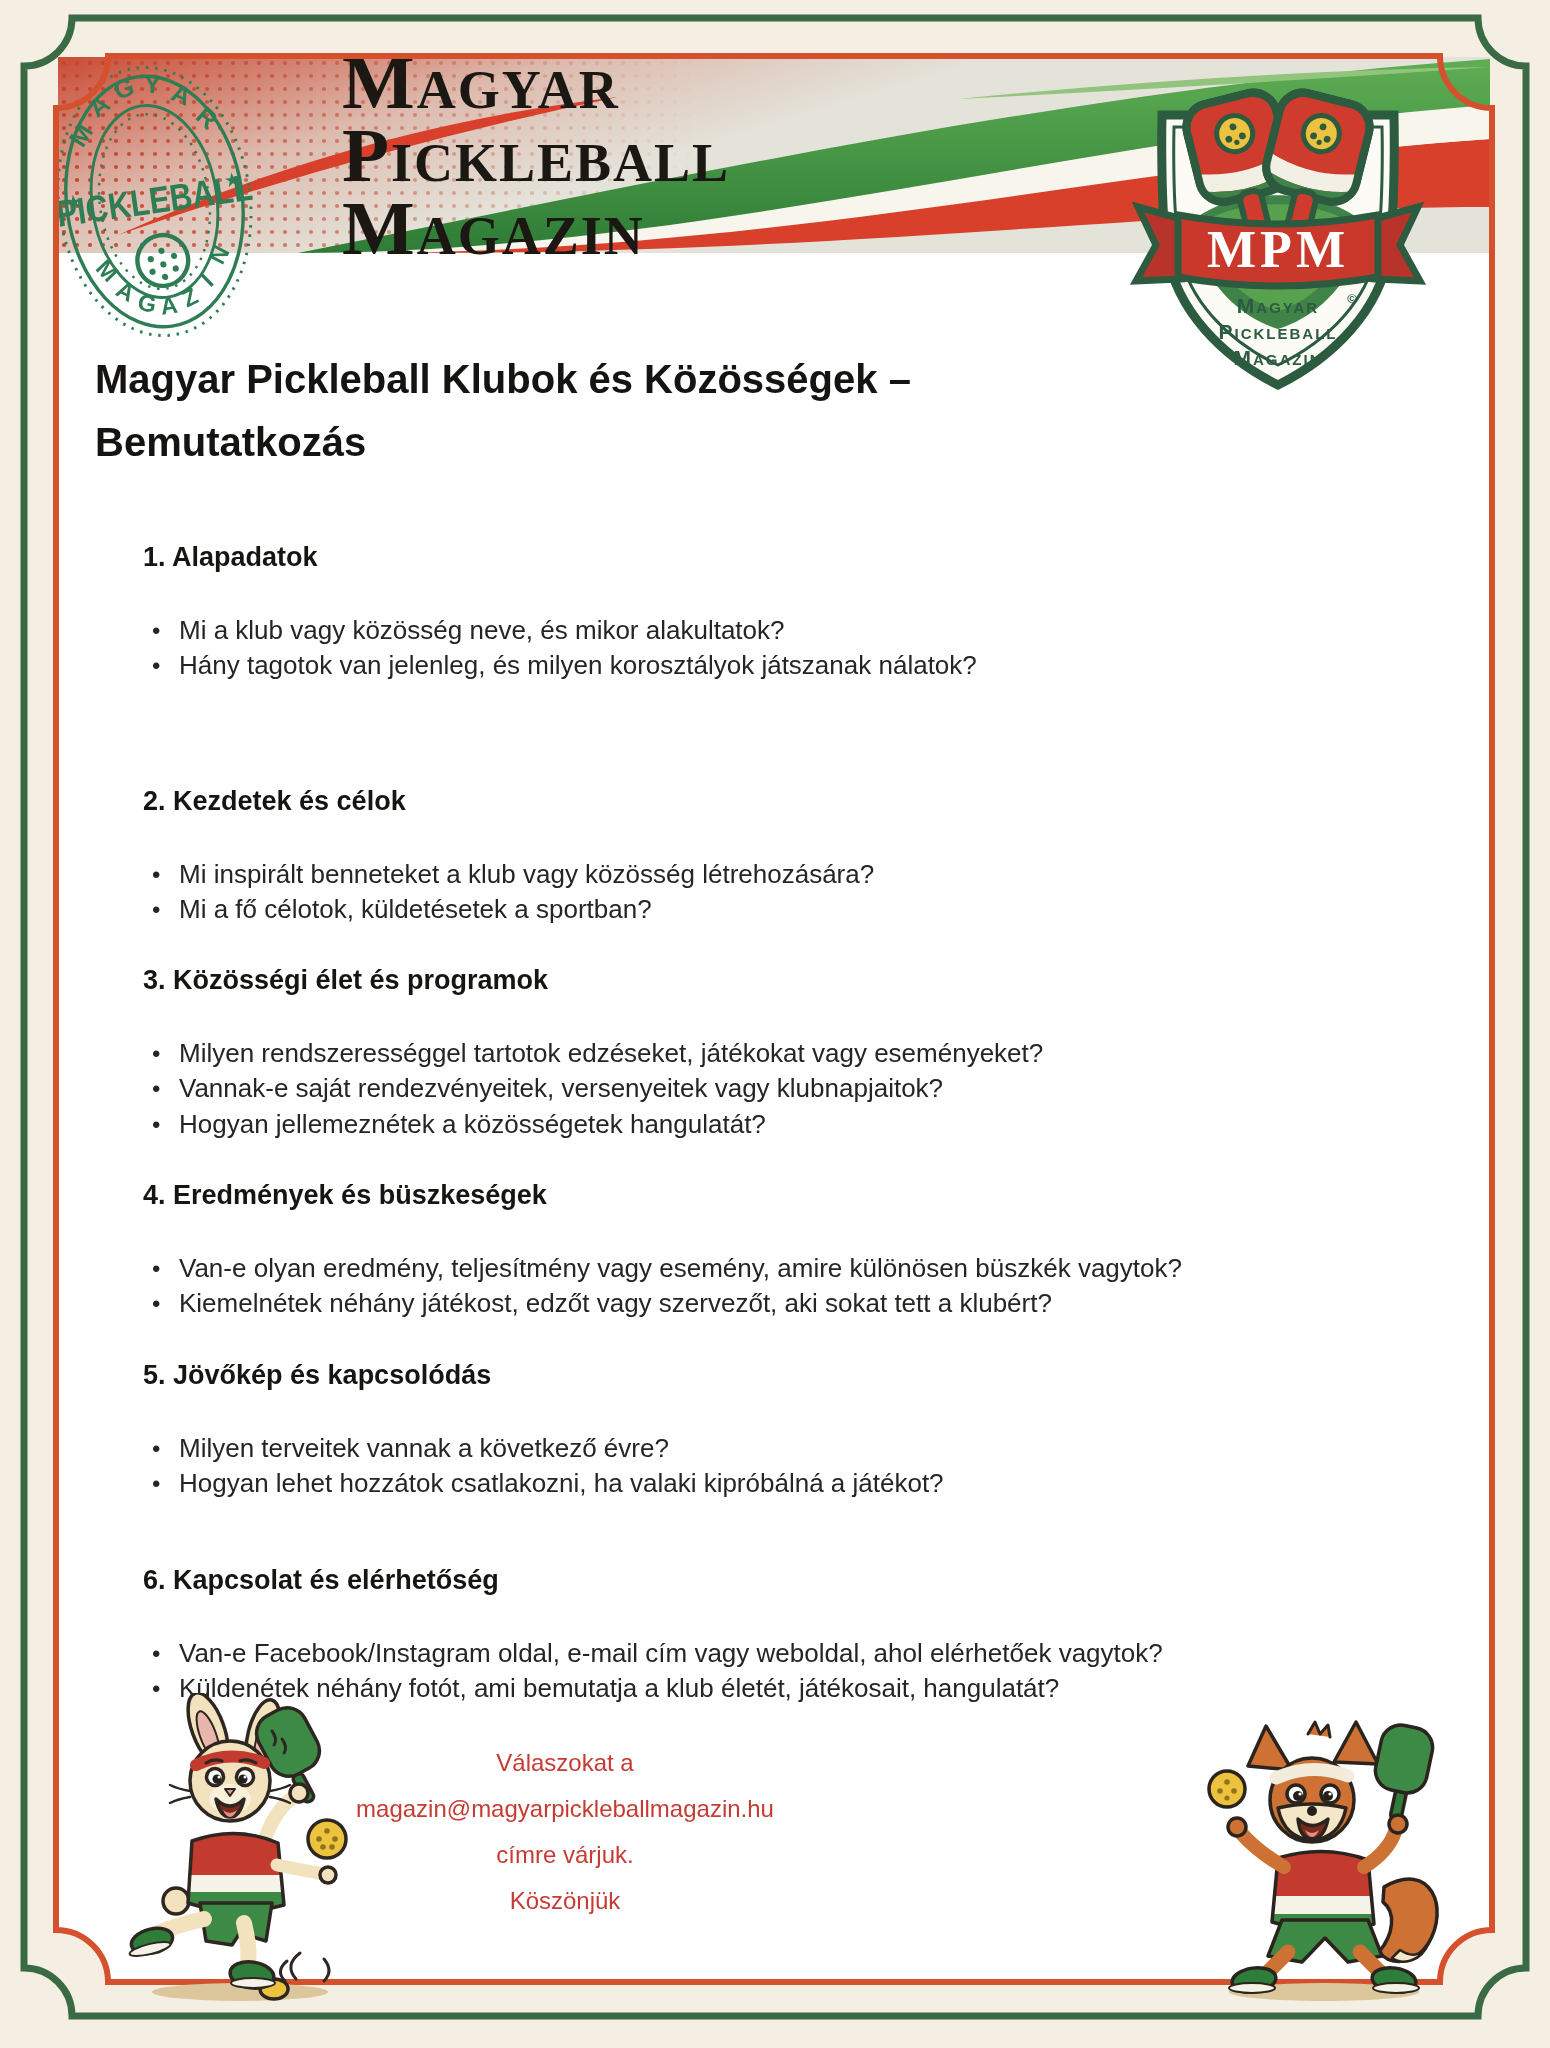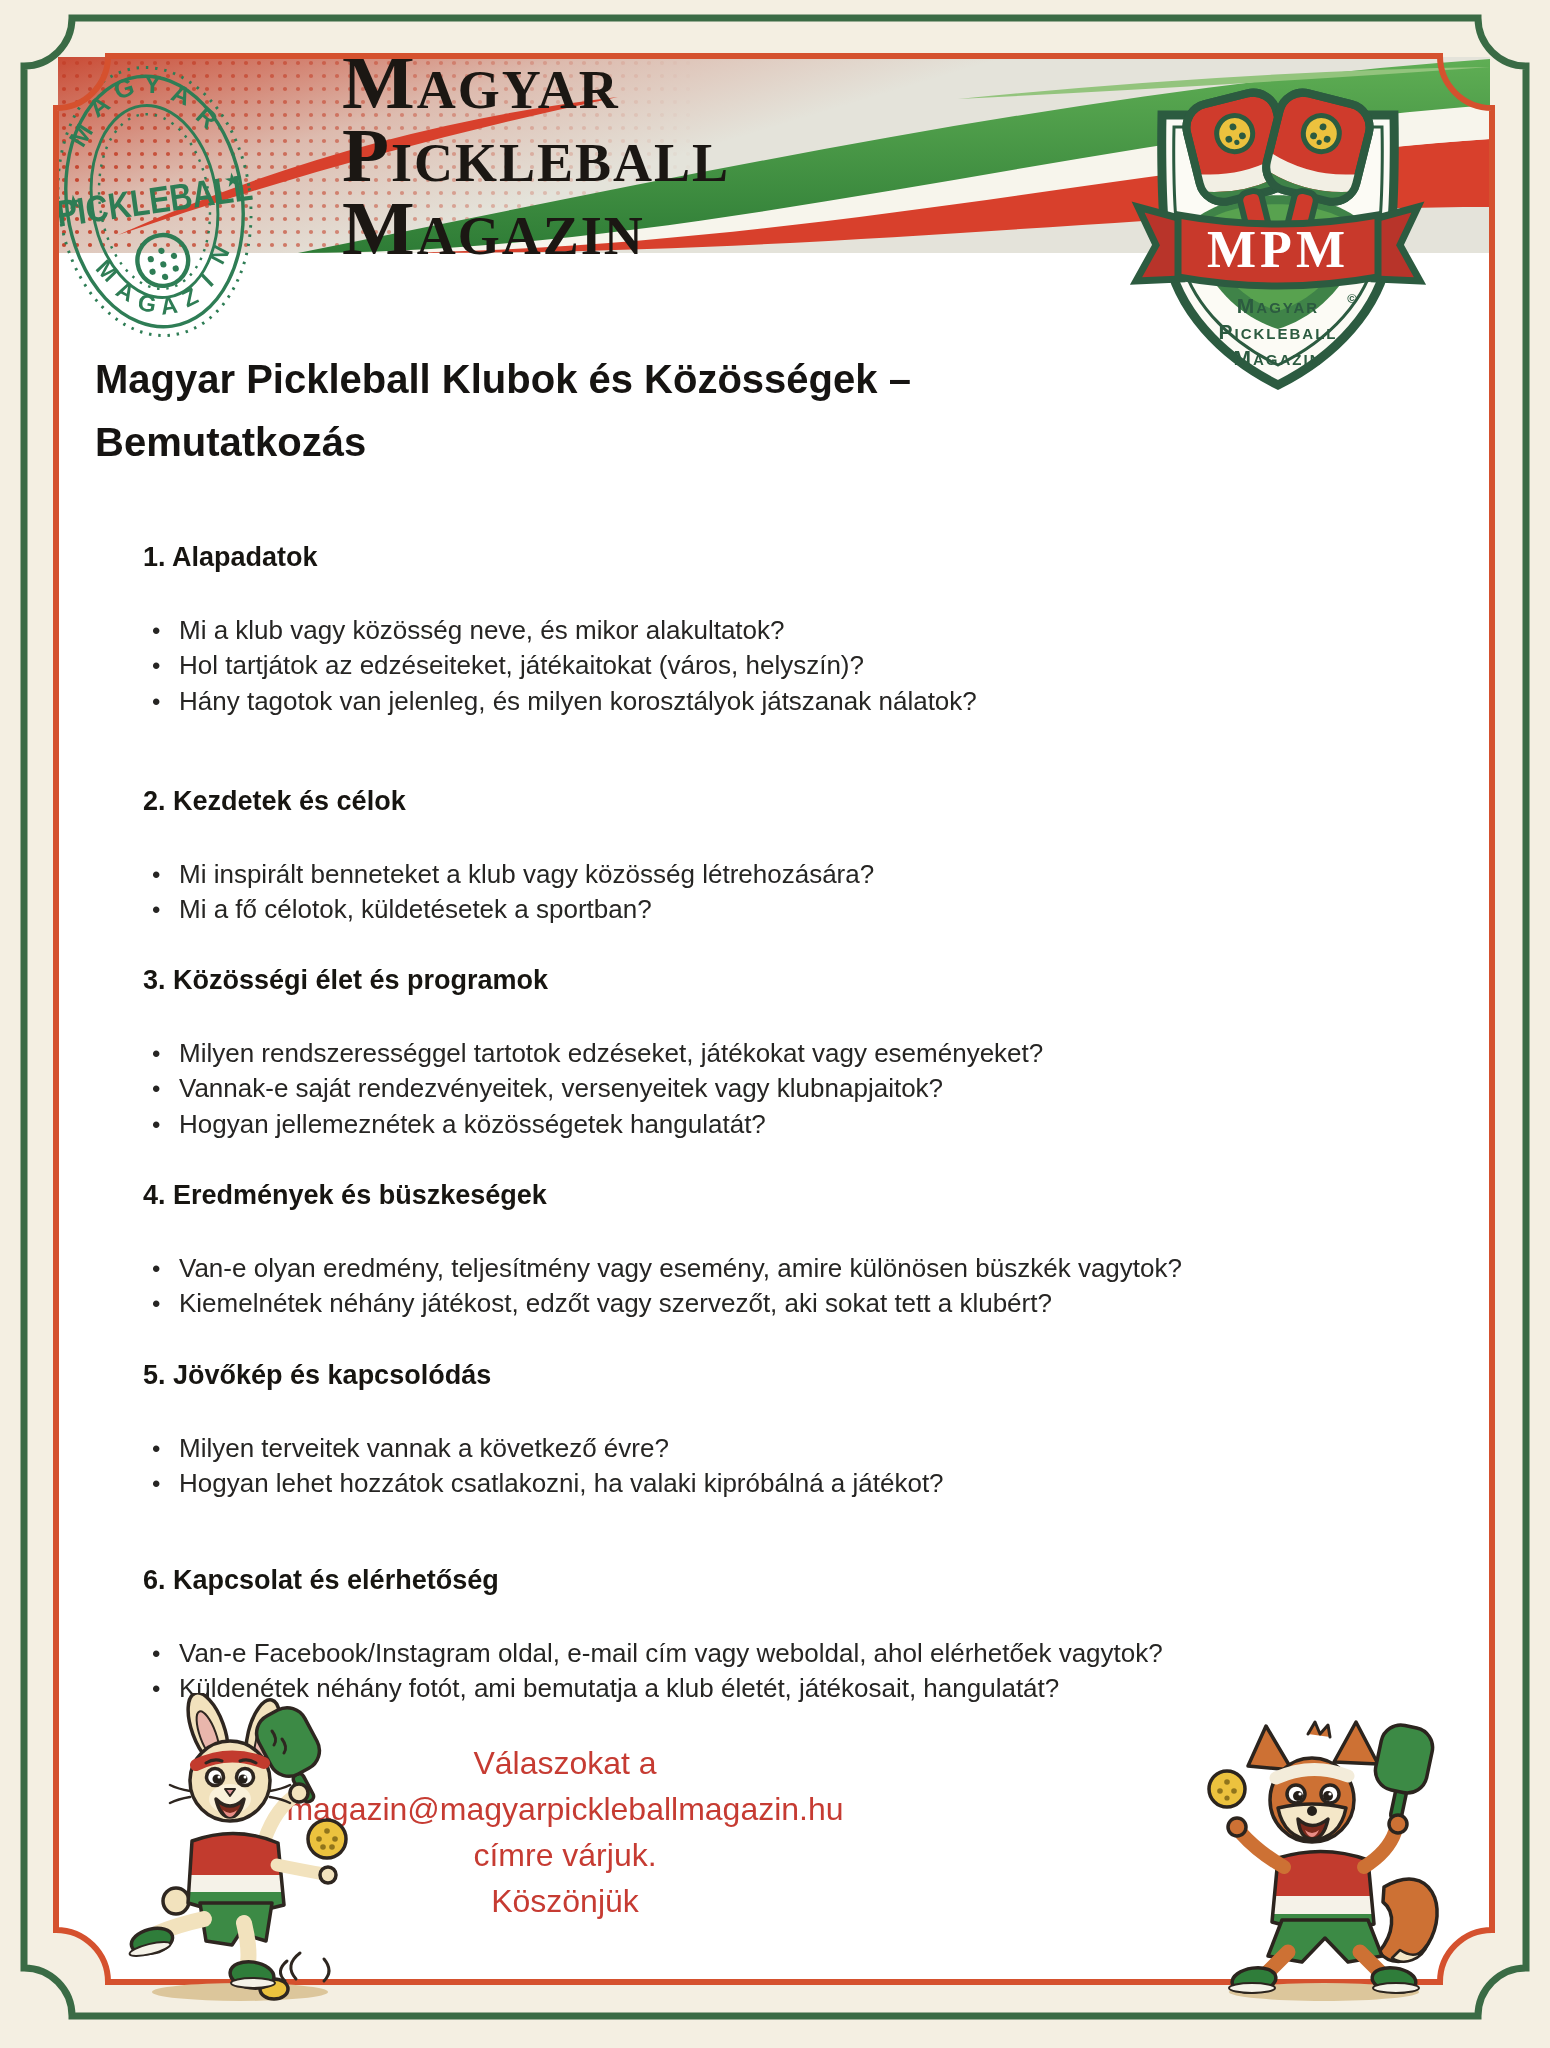--- a/index.html
+++ b/index.html
@@ -15,21 +15,21 @@
   
   .page-title{left:95px;top:348px;z-index:3;font-size:40px;font-weight:bold;line-height:63px;margin:0;color:#161412;}
   
   .qa{left:95px;z-index:3;width:1300px;margin-left:48px;}
   .qa h2{margin:0;font-size:27px;line-height:34px;font-weight:bold;color:#171511;}
   .qa ul{list-style:none;margin:39px 0 0 0;padding:0;font-size:26px;line-height:35.3px;color:#262523;}
   .qa li{position:relative;padding-left:36px;white-space:nowrap;}
   .qa li::before{content:"•";position:absolute;left:9px;top:0;font-size:24px;color:#262523;}
   
   .footer-msg{left:150px;top:1740px;width:830px;z-index:3;text-align:center;
-    font-size:32px;line-height:46px;color:#c63b32;}
+    font-size:24px;line-height:46px;color:#c63b32;}
   .z1{z-index:1}.z2{z-index:2}.z5{z-index:5}.z6{z-index:6}.z7{z-index:7}
 </style>
 </head>
 <body>
 
 <div class="page">
 
   <svg class="abs z1" width="1550" height="2048" viewBox="0 0 1550 2048" style="left:0;top:0">
     <path d="M 108 56 H 1440 A 52 52 0 0 0 1492 108 V 1930 A 52 52 0 0 0 1440 1982 H 108 A 52 52 0 0 0 56 1930 V 108 A 52 52 0 0 0 108 56 Z" fill="#ffffff"></path>
   </svg>
@@ -175,21 +175,20 @@
 
   <h1 class="abs page-title">
     <span>Magyar Pickleball Klubok és Közösségek –</span><br>
     <span>Bemutatkozás</span>
   </h1>
 
   <section class="abs qa" style="top:540px">
     <h2>1. Alapadatok</h2>
     <ul>
       <li><span>Mi a klub vagy közösség neve, és mikor alakultatok?</span></li>
-      <li><span>Hol tartjátok az edzéseiteket, játékaitokat (város, helyszín)?</span></li>
       <li><span>Hány tagotok van jelenleg, és milyen korosztályok játszanak nálatok?</span></li>
     </ul>
   </section>
 
   <section class="abs qa" style="top:784px">
     <h2>2. Kezdetek és célok</h2>
     <ul>
       <li><span>Mi inspirált benneteket a klub vagy közösség létrehozására?</span></li>
       <li><span>Mi a fő célotok, küldetésetek a sportban?</span></li>
     </ul>

